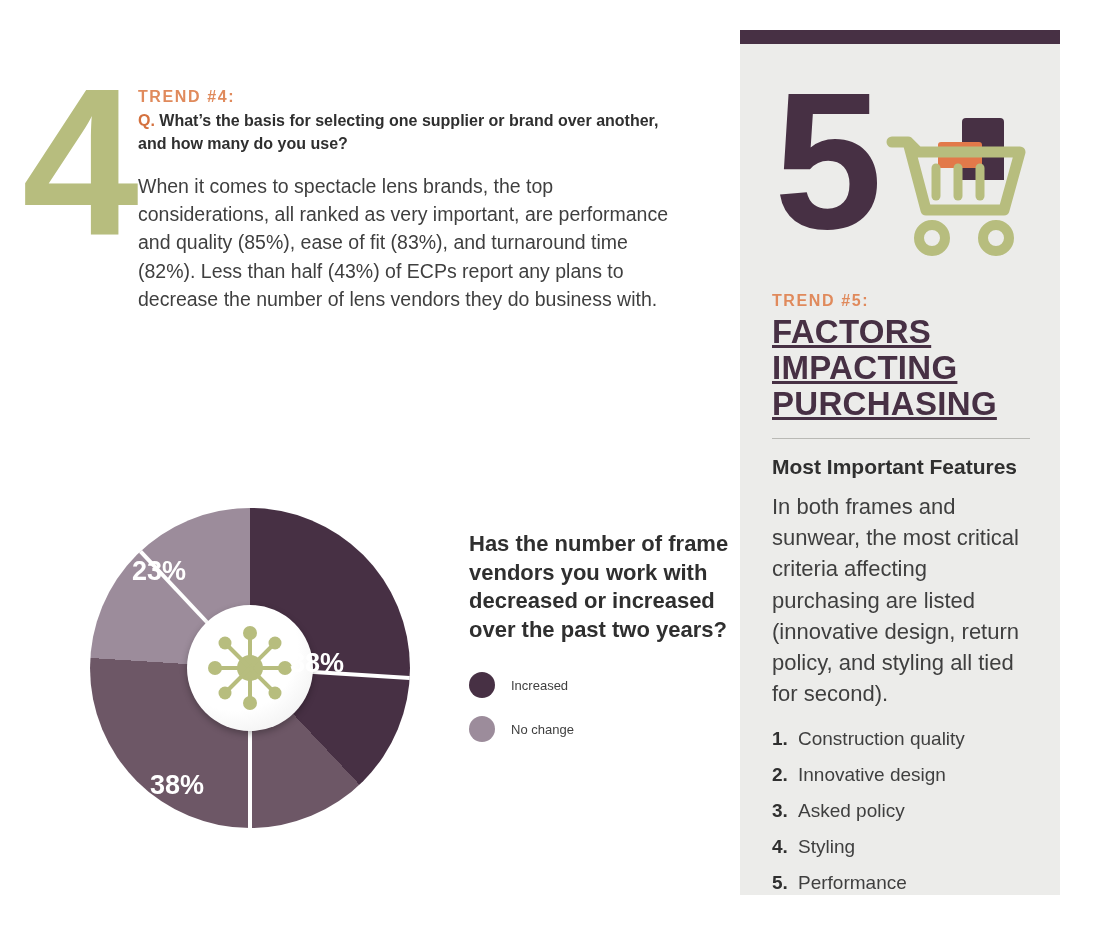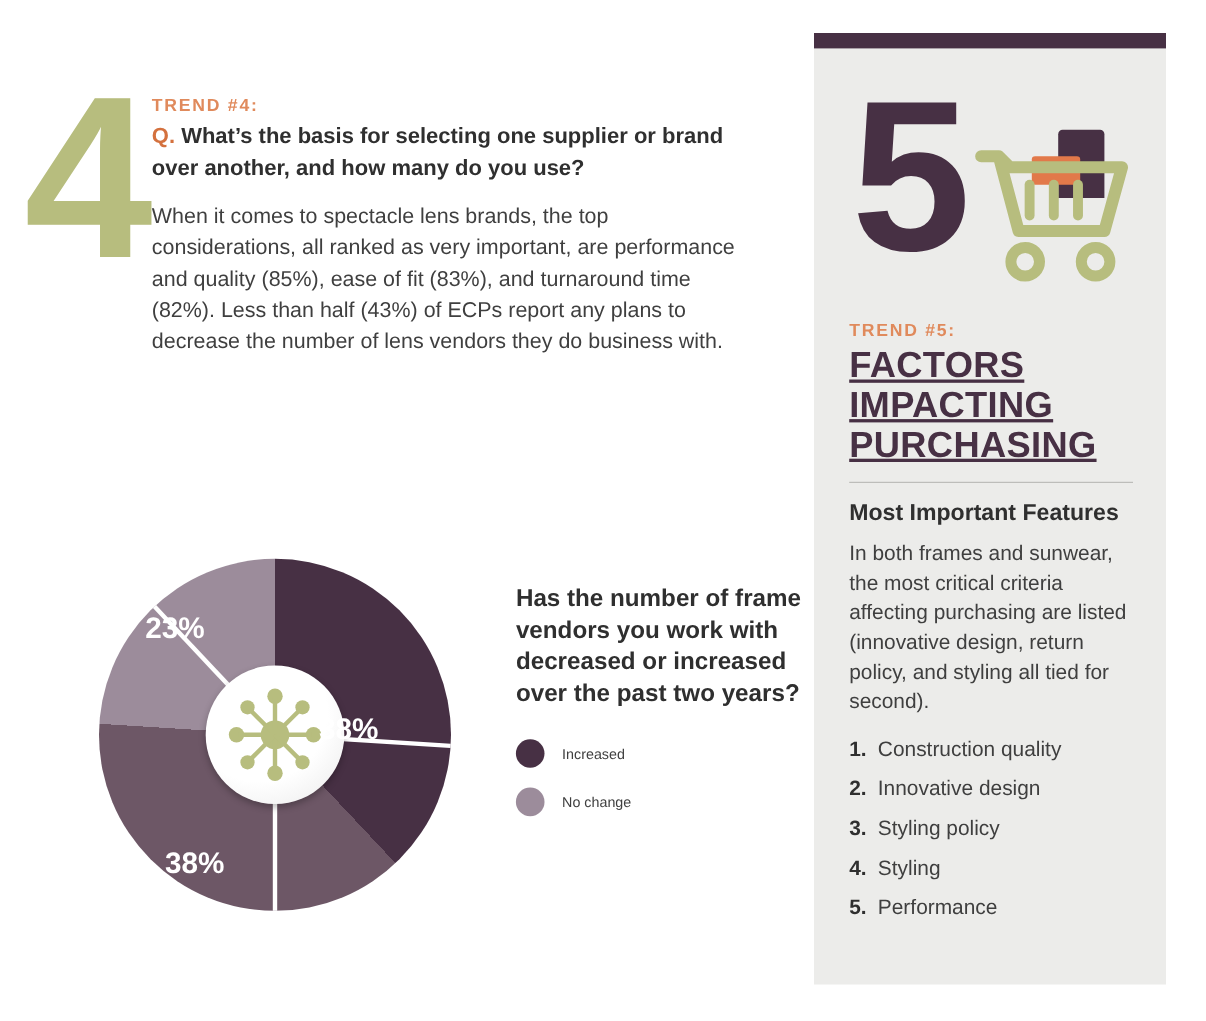--- a/index.html
+++ b/index.html
@@ -57,21 +57,21 @@
     color: #473044;
     font-weight: bold;
     font-size: 34px;
     letter-spacing: 0.4px;
     margin: 0 0 16px 0;
     line-height: 1.08;
     font-family: "Liberation Sans", sans-serif;
   }
 
   .qa-block {
-    font-size: 20px;
+    font-size: 16px;
     line-height: 1.43;
     color: #3f3f3f;
     margin: 0 0 16px 0;
   }
   .qa-block .qa-marker {
     color: #d4713e;
     font-weight: bold;
   }
   .q-text {
     font-weight: bold;
@@ -222,21 +222,21 @@
     border-top: 1px solid #b9b9b5;
     margin: 14px 0 16px 0;
   }
   #features-heading {
     font-weight: bold;
     font-size: 21px;
     color: #2f2f2f;
     margin: 0 0 12px 0;
   }
   #features-para {
-    font-size: 19px;
+    font-size: 22px;
     line-height: 1.42;
     color: #3f3f3f;
     margin: 0 0 18px 0;
   }
   .ranked-item {
     display: flex;
     align-items: baseline;
     margin-bottom: 14px;
   }
   .rank-num {
@@ -364,21 +364,21 @@
     <div class="ranked-item">
       <span class="rank-num">1.</span>
       <span class="rank-label">Construction quality</span>
     </div>
     <div class="ranked-item">
       <span class="rank-num">2.</span>
       <span class="rank-label">Innovative design</span>
     </div>
     <div class="ranked-item">
       <span class="rank-num">3.</span>
-      <span class="rank-label">Styling policy</span>
+      <span class="rank-label">Asked policy</span>
     </div>
     <div class="ranked-item">
       <span class="rank-num">4.</span>
       <span class="rank-label">Styling</span>
     </div>
     <div class="ranked-item">
       <span class="rank-num">5.</span>
       <span class="rank-label">Performance</span>
     </div>
   </div>

